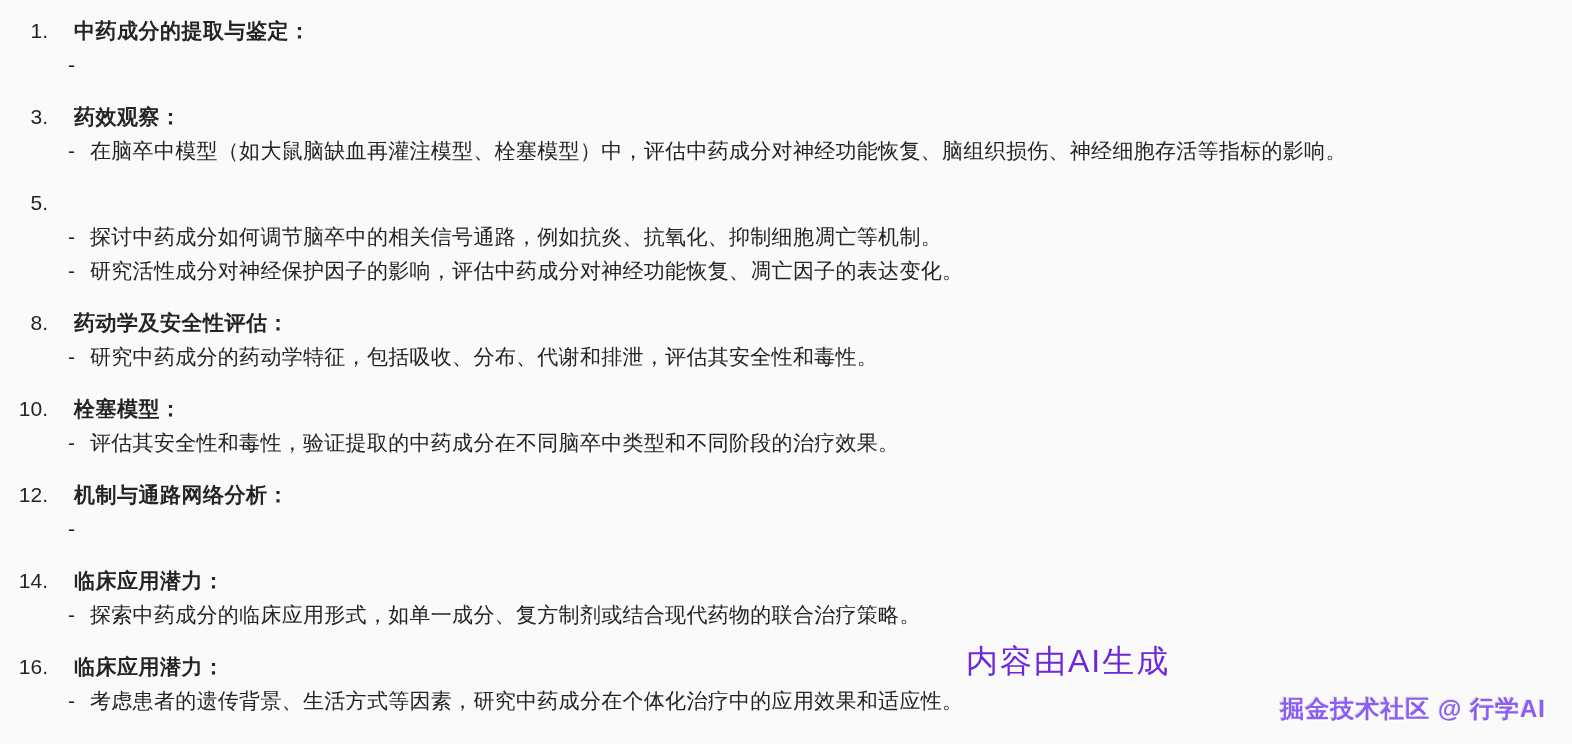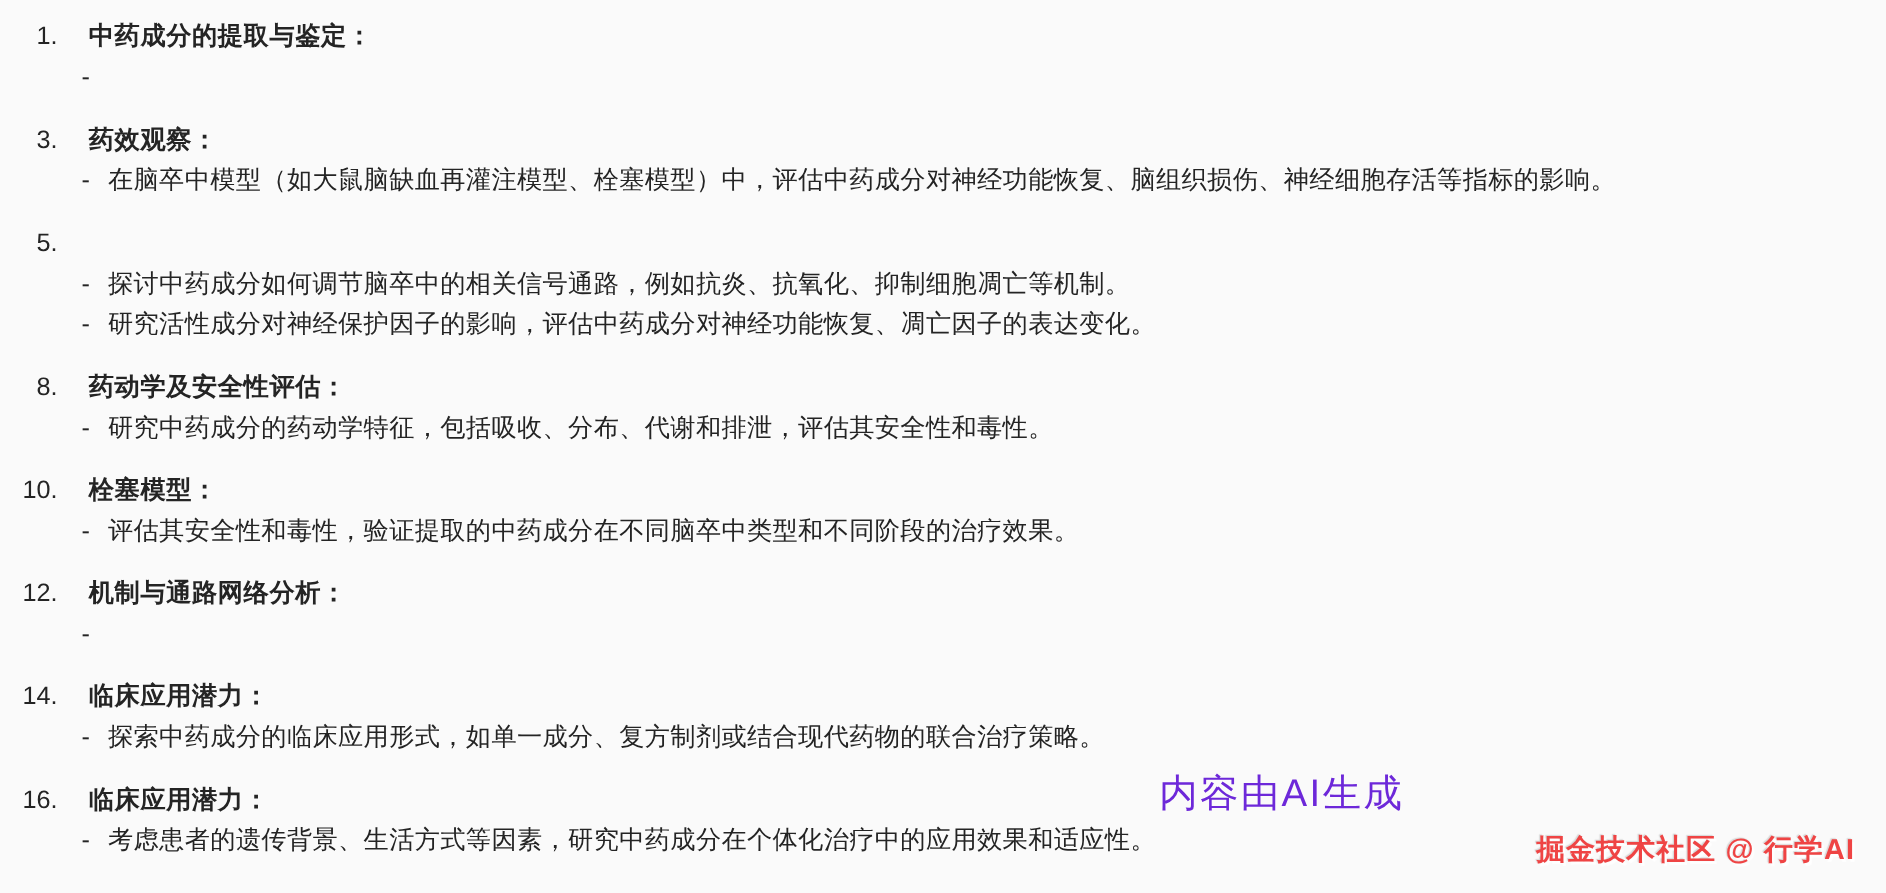--- a/index.html
+++ b/index.html
@@ -140,14 +140,14 @@
       <span class="item-title">临床应用潜力：</span>
     </div>
 
   <div class="bullet">
     <span class="bullet-marker">-</span>
     <span class="bullet-text">考虑患者的遗传背景、生活方式等因素，研究中药成分在个体化治疗中的应用效果和适应性。</span>
   </div>
 </div>
 </div>
   <div class="wm-ai" style="color: #6d28d9;">内容由AI生成</div>
-  <div class="wm-community" style="color: #ef4444;">掘金技术社区 @ 行学AI</div>
+  <div class="wm-community" style="color: #8b5cf6;">掘金技术社区 @ 行学AI</div>
 </div>
 
 </body></html>

